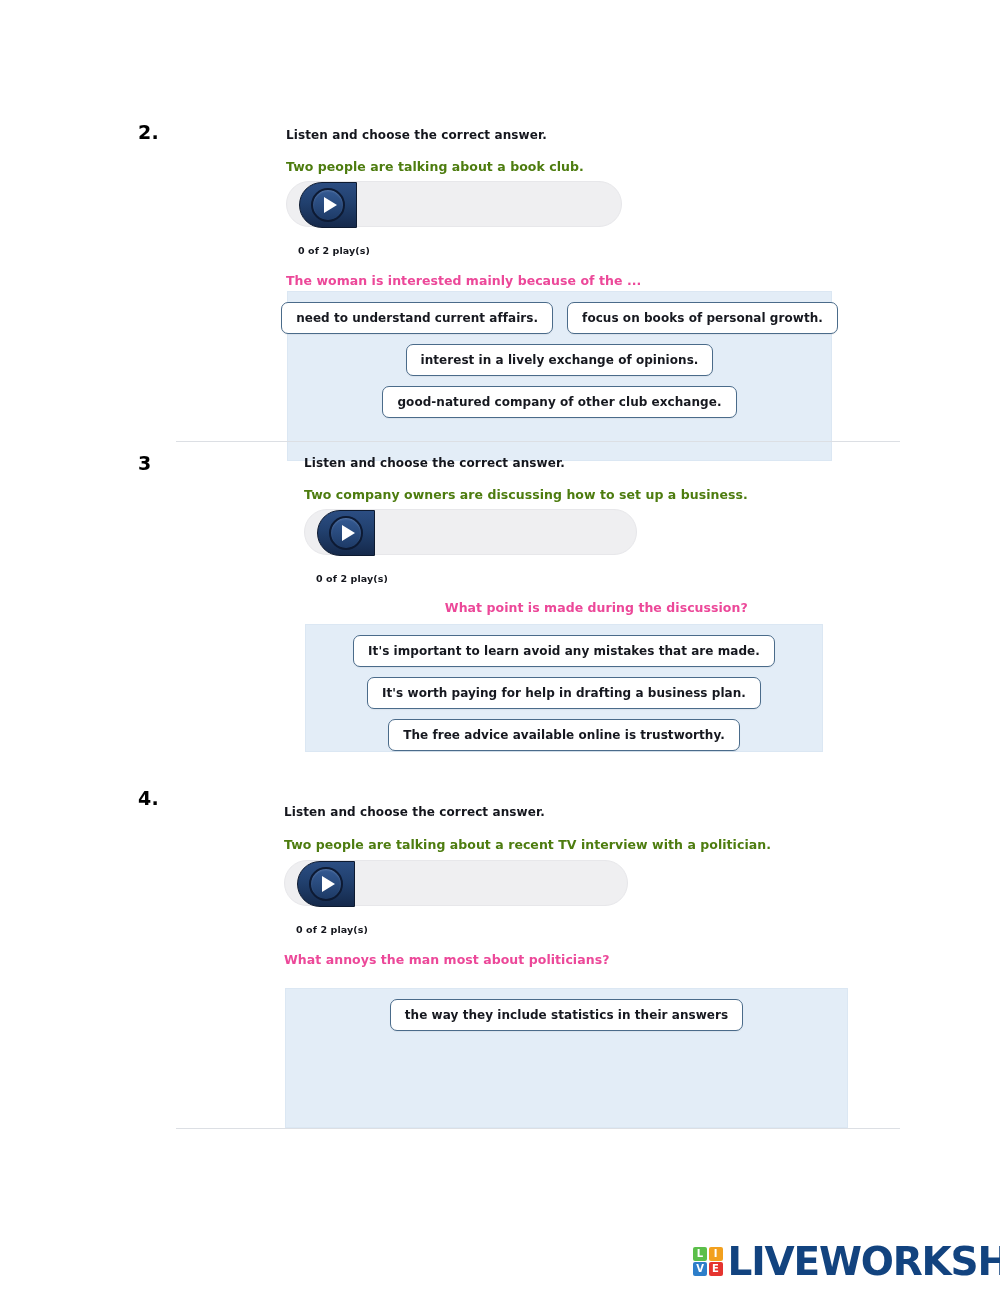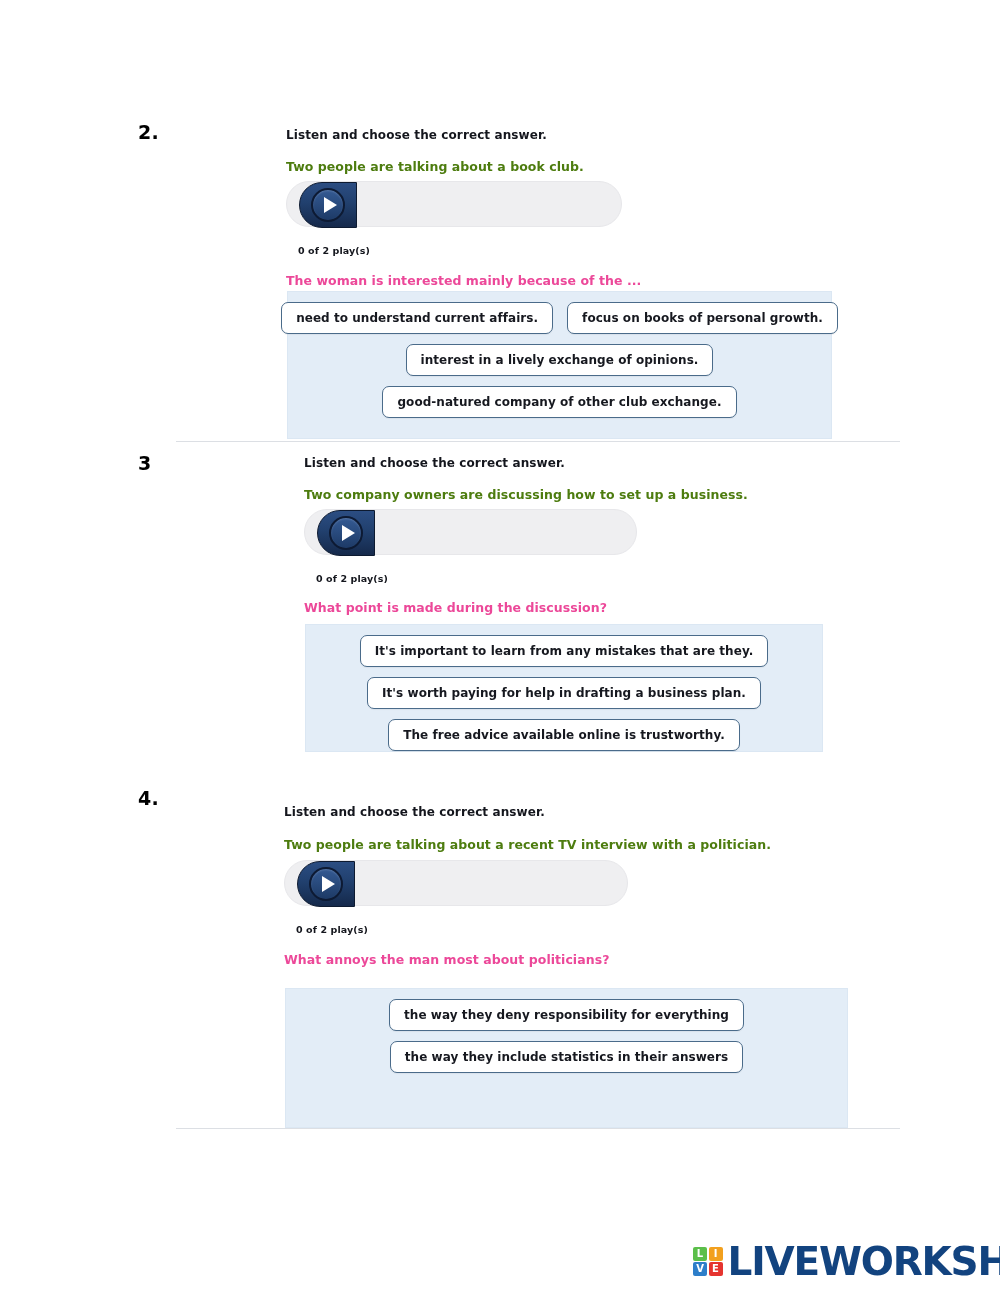--- a/index.html
+++ b/index.html
@@ -196,21 +196,21 @@
               <span class="tri"></span>
             </span>
           </div>
         </div>
         <div class="plays-label" style="margin-left:12px;">0 of 2 play(s)</div>
       </div>
 
       <div class="q-prompt" style="margin-top:17px;">The woman is interested mainly because of the ...</div>
     </div>
 
-    <div class="answers-panel" style="left:287px; top:291px; width:545px; height:148px;">
+    <div class="answers-panel" style="left:287px; top:291px; width:545px; height:170px;">
       <div class="answers-row">
         <div class="answer-opt">need to understand current affairs.</div>
         <div class="answer-opt">focus on books of personal growth.</div>
       </div>
       <div class="answers-row">
         <div class="answer-opt">interest in a lively exchange of opinions.</div>
       </div>
       <div class="answers-row">
         <div class="answer-opt">good-natured company of other club exchange.</div>
       </div>
@@ -233,26 +233,26 @@
         <div class="player-bar">
           <div class="play-btn" style="left:12px;">
             <span class="ring">
               <span class="tri"></span>
             </span>
           </div>
         </div>
         <div class="plays-label" style="margin-left:12px;">0 of 2 play(s)</div>
       </div>
 
-      <div class="q-prompt" style="margin-top:16px;">What point is made during the discussion?</div>
+      <div class="q-prompt" style="margin-top:16px;text-align:right;">What point is made during the discussion?</div>
     </div>
 
     <div class="answers-panel" style="left:305px; top:624px; width:518px; height:128px;">
       <div class="answers-row">
-        <div class="answer-opt">It's important to learn from any mistakes that are they.</div>
+        <div class="answer-opt">It's important to learn avoid any mistakes that are made.</div>
       </div>
       <div class="answers-row">
         <div class="answer-opt">It's worth paying for help in drafting a business plan.</div>
       </div>
       <div class="answers-row">
         <div class="answer-opt">The free advice available online is trustworthy.</div>
       </div>
     </div>
   </div>
 
@@ -275,23 +275,20 @@
           </div>
         </div>
         <div class="plays-label" style="margin-left:12px;">0 of 2 play(s)</div>
       </div>
 
       <div class="q-prompt" style="margin-top:17px;">What annoys the man most about politicians?</div>
     </div>
 
     <div class="answers-panel" style="left:285px; top:988px; width:563px; height:140px;">
       <div class="answers-row">
-        <div class="answer-opt">the way they deny responsibility for everything</div>
-      </div>
-      <div class="answers-row">
         <div class="answer-opt">the way they include statistics in their answers</div>
       </div>
     </div>
   </div>
 
   <div class="divider" style="left:176px; top:1128px; width:724px;"></div>
 
   <div class="lw-logo" style="left:693px; top:1242px;">
     <div class="lw-grid">
       <div class="lw-cell" style="background:#5bbf4a;">L</div>

